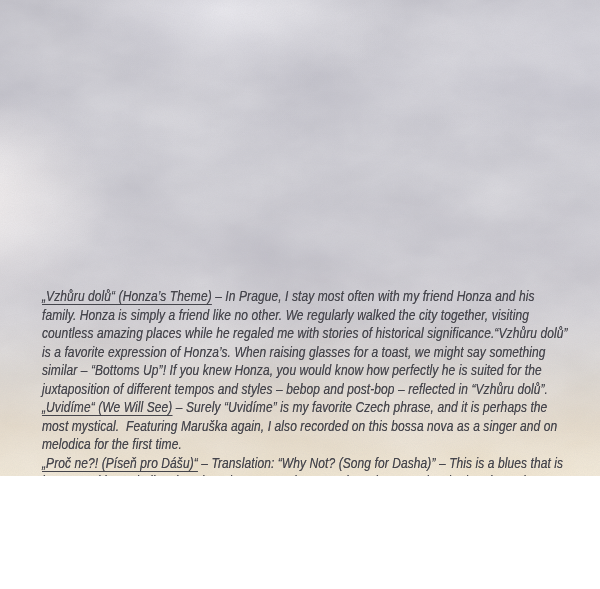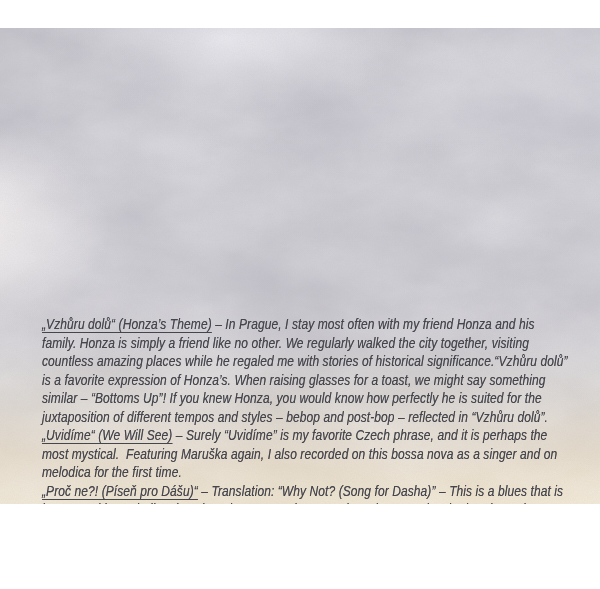--- a/index.html
+++ b/index.html
@@ -15,21 +15,20 @@
     background-image:
       radial-gradient(ellipse 230px 170px at -40px 200px, rgba(248,242,240,0.95) 0%, rgba(248,242,240,0) 65%),
       radial-gradient(ellipse 260px 120px at 225px 10px, rgba(230,229,236,0.85) 0%, rgba(230,229,236,0) 70%),
       radial-gradient(ellipse 320px 150px at 560px 40px, rgba(205,204,214,0.5) 0%, rgba(205,204,214,0) 70%),
       radial-gradient(ellipse 420px 180px at 90px 30px, rgba(168,167,177,0.55) 0%, rgba(168,167,177,0) 70%),
       radial-gradient(ellipse 700px 190px at 55% 250px, rgba(172,171,182,0.5) 0%, rgba(172,171,182,0) 75%),
       radial-gradient(ellipse 360px 150px at 420px 605px, rgba(193,183,170,0.6) 0%, rgba(193,183,170,0) 70%),
       radial-gradient(ellipse 420px 170px at 520px 545px, rgba(243,230,205,0.9) 0%, rgba(243,230,205,0) 70%),
       radial-gradient(ellipse 420px 160px at 180px 600px, rgba(236,226,210,0.8) 0%, rgba(236,226,210,0) 70%),
       linear-gradient(180deg, #b0afb9 0%, #b9b8c2 18%, #c2c1c9 38%, #c1bfc7 52%, #c6c3c8 66%, #cfc9c3 78%, #ddd0bc 90%, #e7dac0 100%);
-    margin-top: 28px;
   }
   .cloud-tex, .grain-tex {
     position: absolute; left: 0; top: 0;
     width: 600px; height: 589px;
     pointer-events: none;
   }
   .cloud-tex { opacity: 0.55; }
   .grain-tex { opacity: 0.10; }
   .notes {
     position: absolute;

